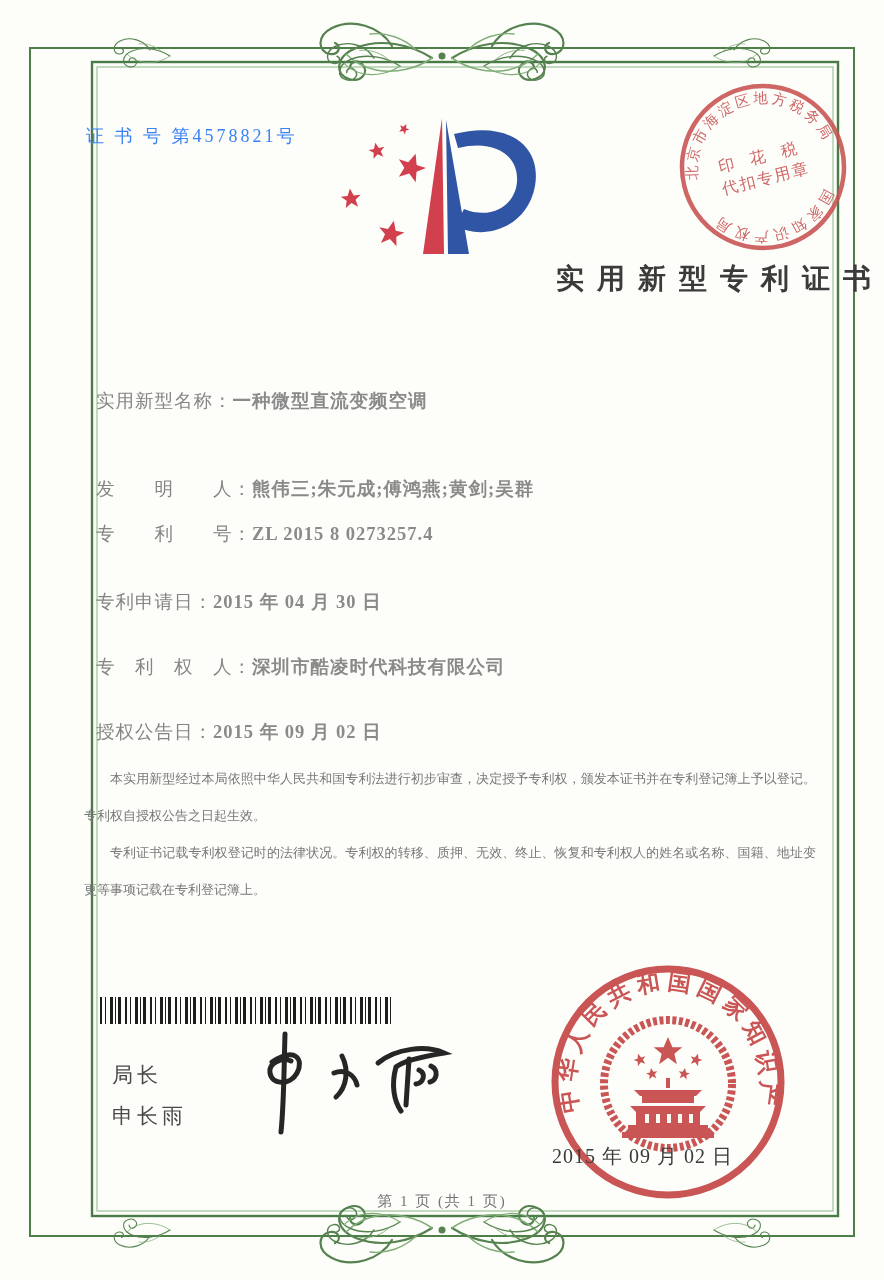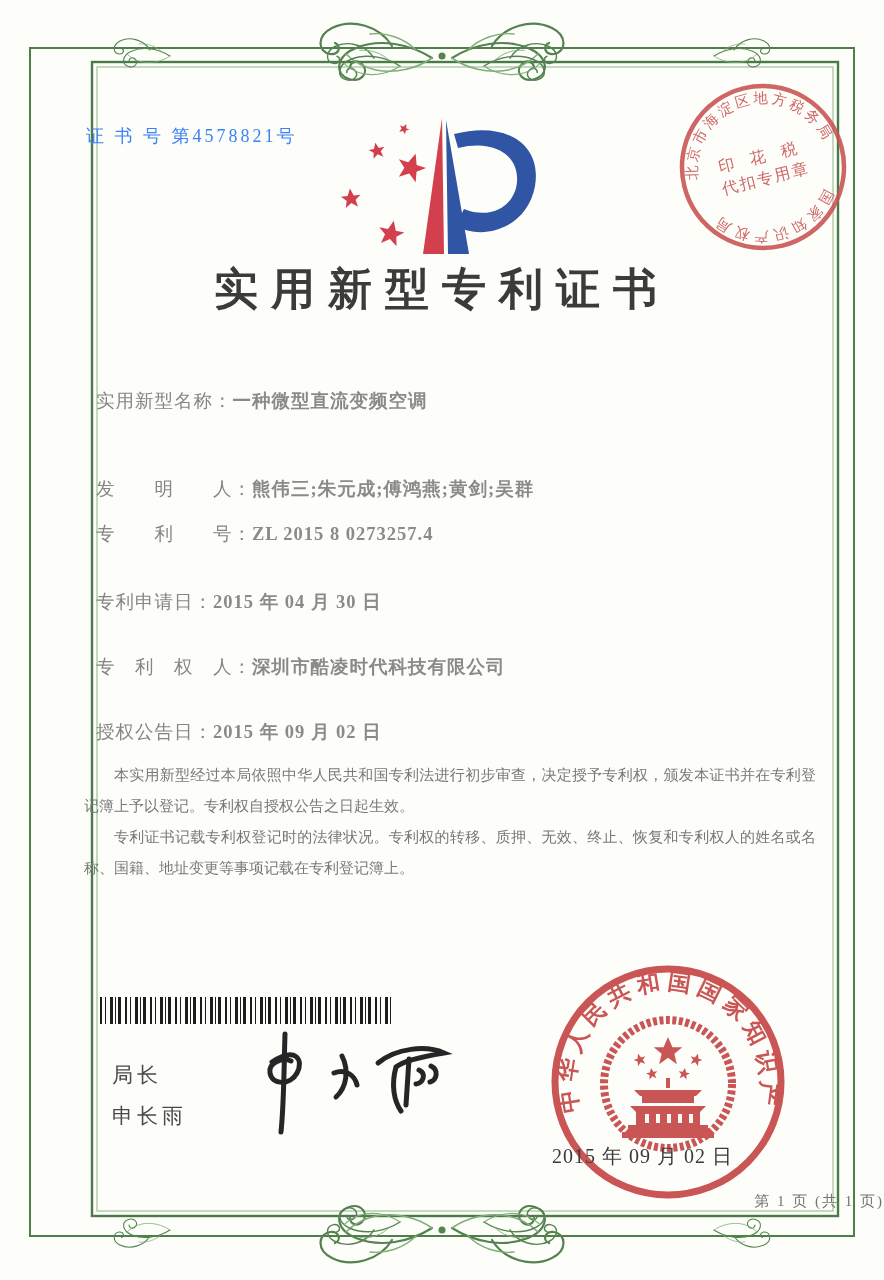--- a/index.html
+++ b/index.html
@@ -5,49 +5,49 @@
   html,body{margin:0;padding:0;background:#ffffff;}
   .page{
     position:relative;width:884px;height:1280px;background:#fdfdfa;overflow:hidden;
     font-family:"Liberation Serif","DejaVu Serif",serif;
   }
   .abs{position:absolute;}
   svg{display:block;}
   
   .cert-no{left:86px;top:124px;font-size:18px;letter-spacing:3px;color:#3b82f6;}
   
-  .title{left:0;top:260px;width:100%;text-align:center;font-size:44px;font-weight:600;
+  .title{left:0;top:260px;width:100%;text-align:right;font-size:28px;font-weight:600;
          letter-spacing:13px;color:#3b3b3b;}
   
   .field{left:96px;font-size:18.5px;color:#858585;letter-spacing:1px;white-space:nowrap;}
   .field .fval{color:#8a8a8a;font-weight:bold;}
   .f0{top:388px;} .f1{top:455px;margin-top:21px;} .f2{top:521px;} .f3{top:589px;} .f4{top:654px;} .f5{top:719px;}
   
-  .body-text{left:84px;top:760px;width:732px;color:#787878;font-size:15px;
-             line-height:31px;text-align:justify;}
+  .body-text{left:84px;top:760px;width:732px;color:#787878;font-size:13px;
+             line-height:37px;text-align:justify;}
   .body-text p{margin:0;text-indent:2em;}
   
   .barcode{left:100px;top:997px;width:292px;height:27px;
     background:repeating-linear-gradient(90deg,
       #1d1d1d 0 2px, transparent 2px 5px,
       #1d1d1d 5px 6px, transparent 6px 10px,
       #1d1d1d 10px 13px, transparent 13px 15px,
       #1d1d1d 15px 16px, transparent 16px 18px,
       #1d1d1d 18px 21px, transparent 21px 25px);
   }
   
   .signer-title{left:112px;top:1061px;font-size:21px;color:#4a4a4a;letter-spacing:4px;}
   .signer-name{left:112px;top:1102px;font-size:21px;color:#4a4a4a;letter-spacing:4px;}
   .signature-svg{left:238px;top:1026px;}
   
   .tax-stamp{left:674px;top:78px;transform:rotate(-14deg);opacity:.88;}
   .office-seal{left:546px;top:960px;opacity:.87;mix-blend-mode:multiply;}
   .seal-date{left:552px;top:1143px;font-size:20px;color:#3a3a3a;letter-spacing:1px;z-index:6;}
   
-  .footer{left:0;top:1192px;width:100%;text-align:right;font-size:15px;color:#747474;letter-spacing:2px;}
+  .footer{left:0;top:1192px;width:100%;text-align:center;font-size:15px;color:#747474;letter-spacing:2px;}
 </style>
 </head>
 <body>
 
 <div class="page">
 
   <svg class="abs" style="left:0;top:0;" width="884" height="1280" viewBox="0 0 884 1280">
     <defs>
       <g id="scroll" fill="none" stroke="#55824f" stroke-width="2.2" stroke-linecap="round">
         <path d="M0,0 C-22,-14 -52,-20 -76,-10 C-96,-2 -98,16 -83,21 C-71,25 -62,14 -70,6 C-75,1 -82,4 -82,10"></path>

